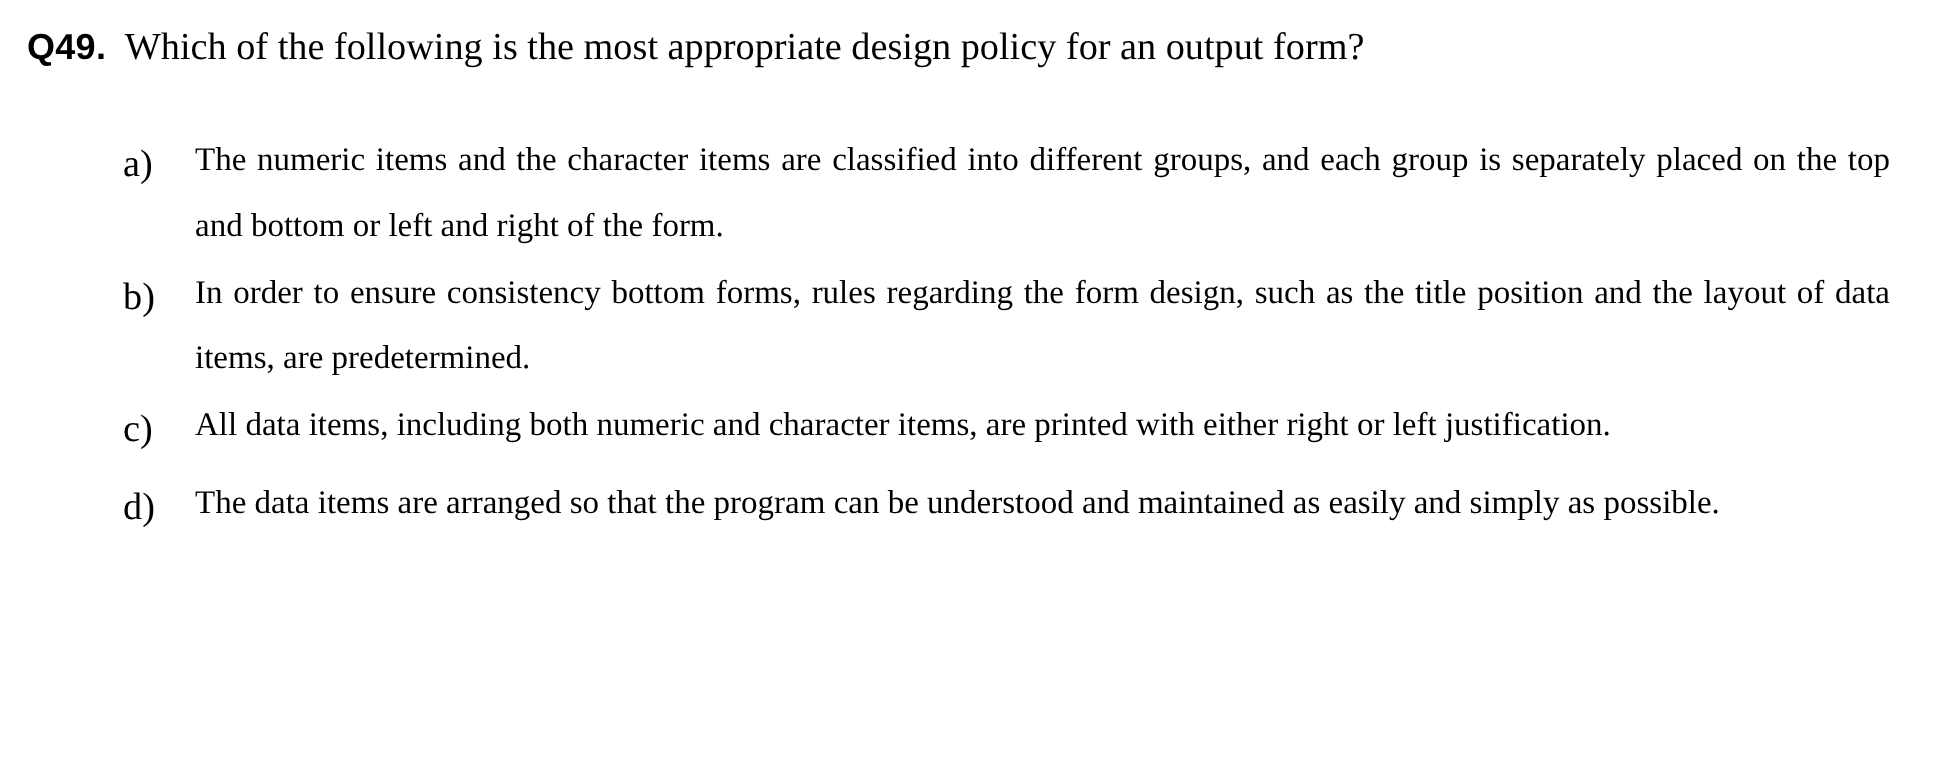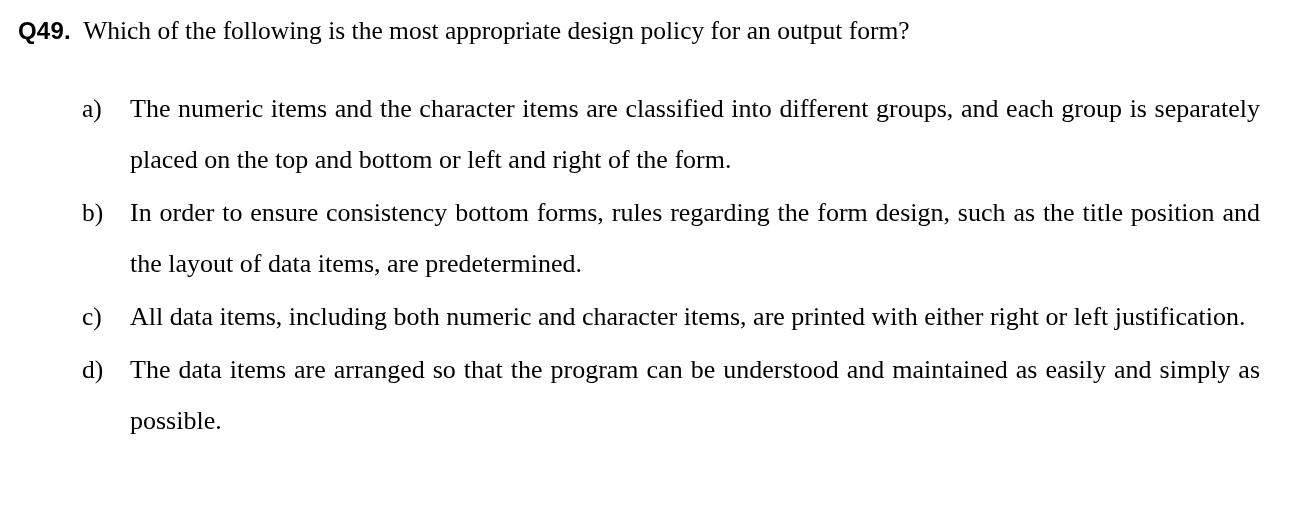--- a/index.html
+++ b/index.html
@@ -47,21 +47,21 @@
     margin-bottom: 2px;
   }
   .option-label {
     width: 48px;
     flex: 0 0 48px;
     font-size: 25.5px;
     line-height: 1.96;
   }
   .option-text {
     flex: 1 1 auto;
-    font-size: 26px;
+    font-size: 22px;
     line-height: 1.96;
     text-align: justify;
     text-align-last: left;
     padding-right: 14px;
     hyphens: none;
   }
 </style>
 </head>
 <body>
 

